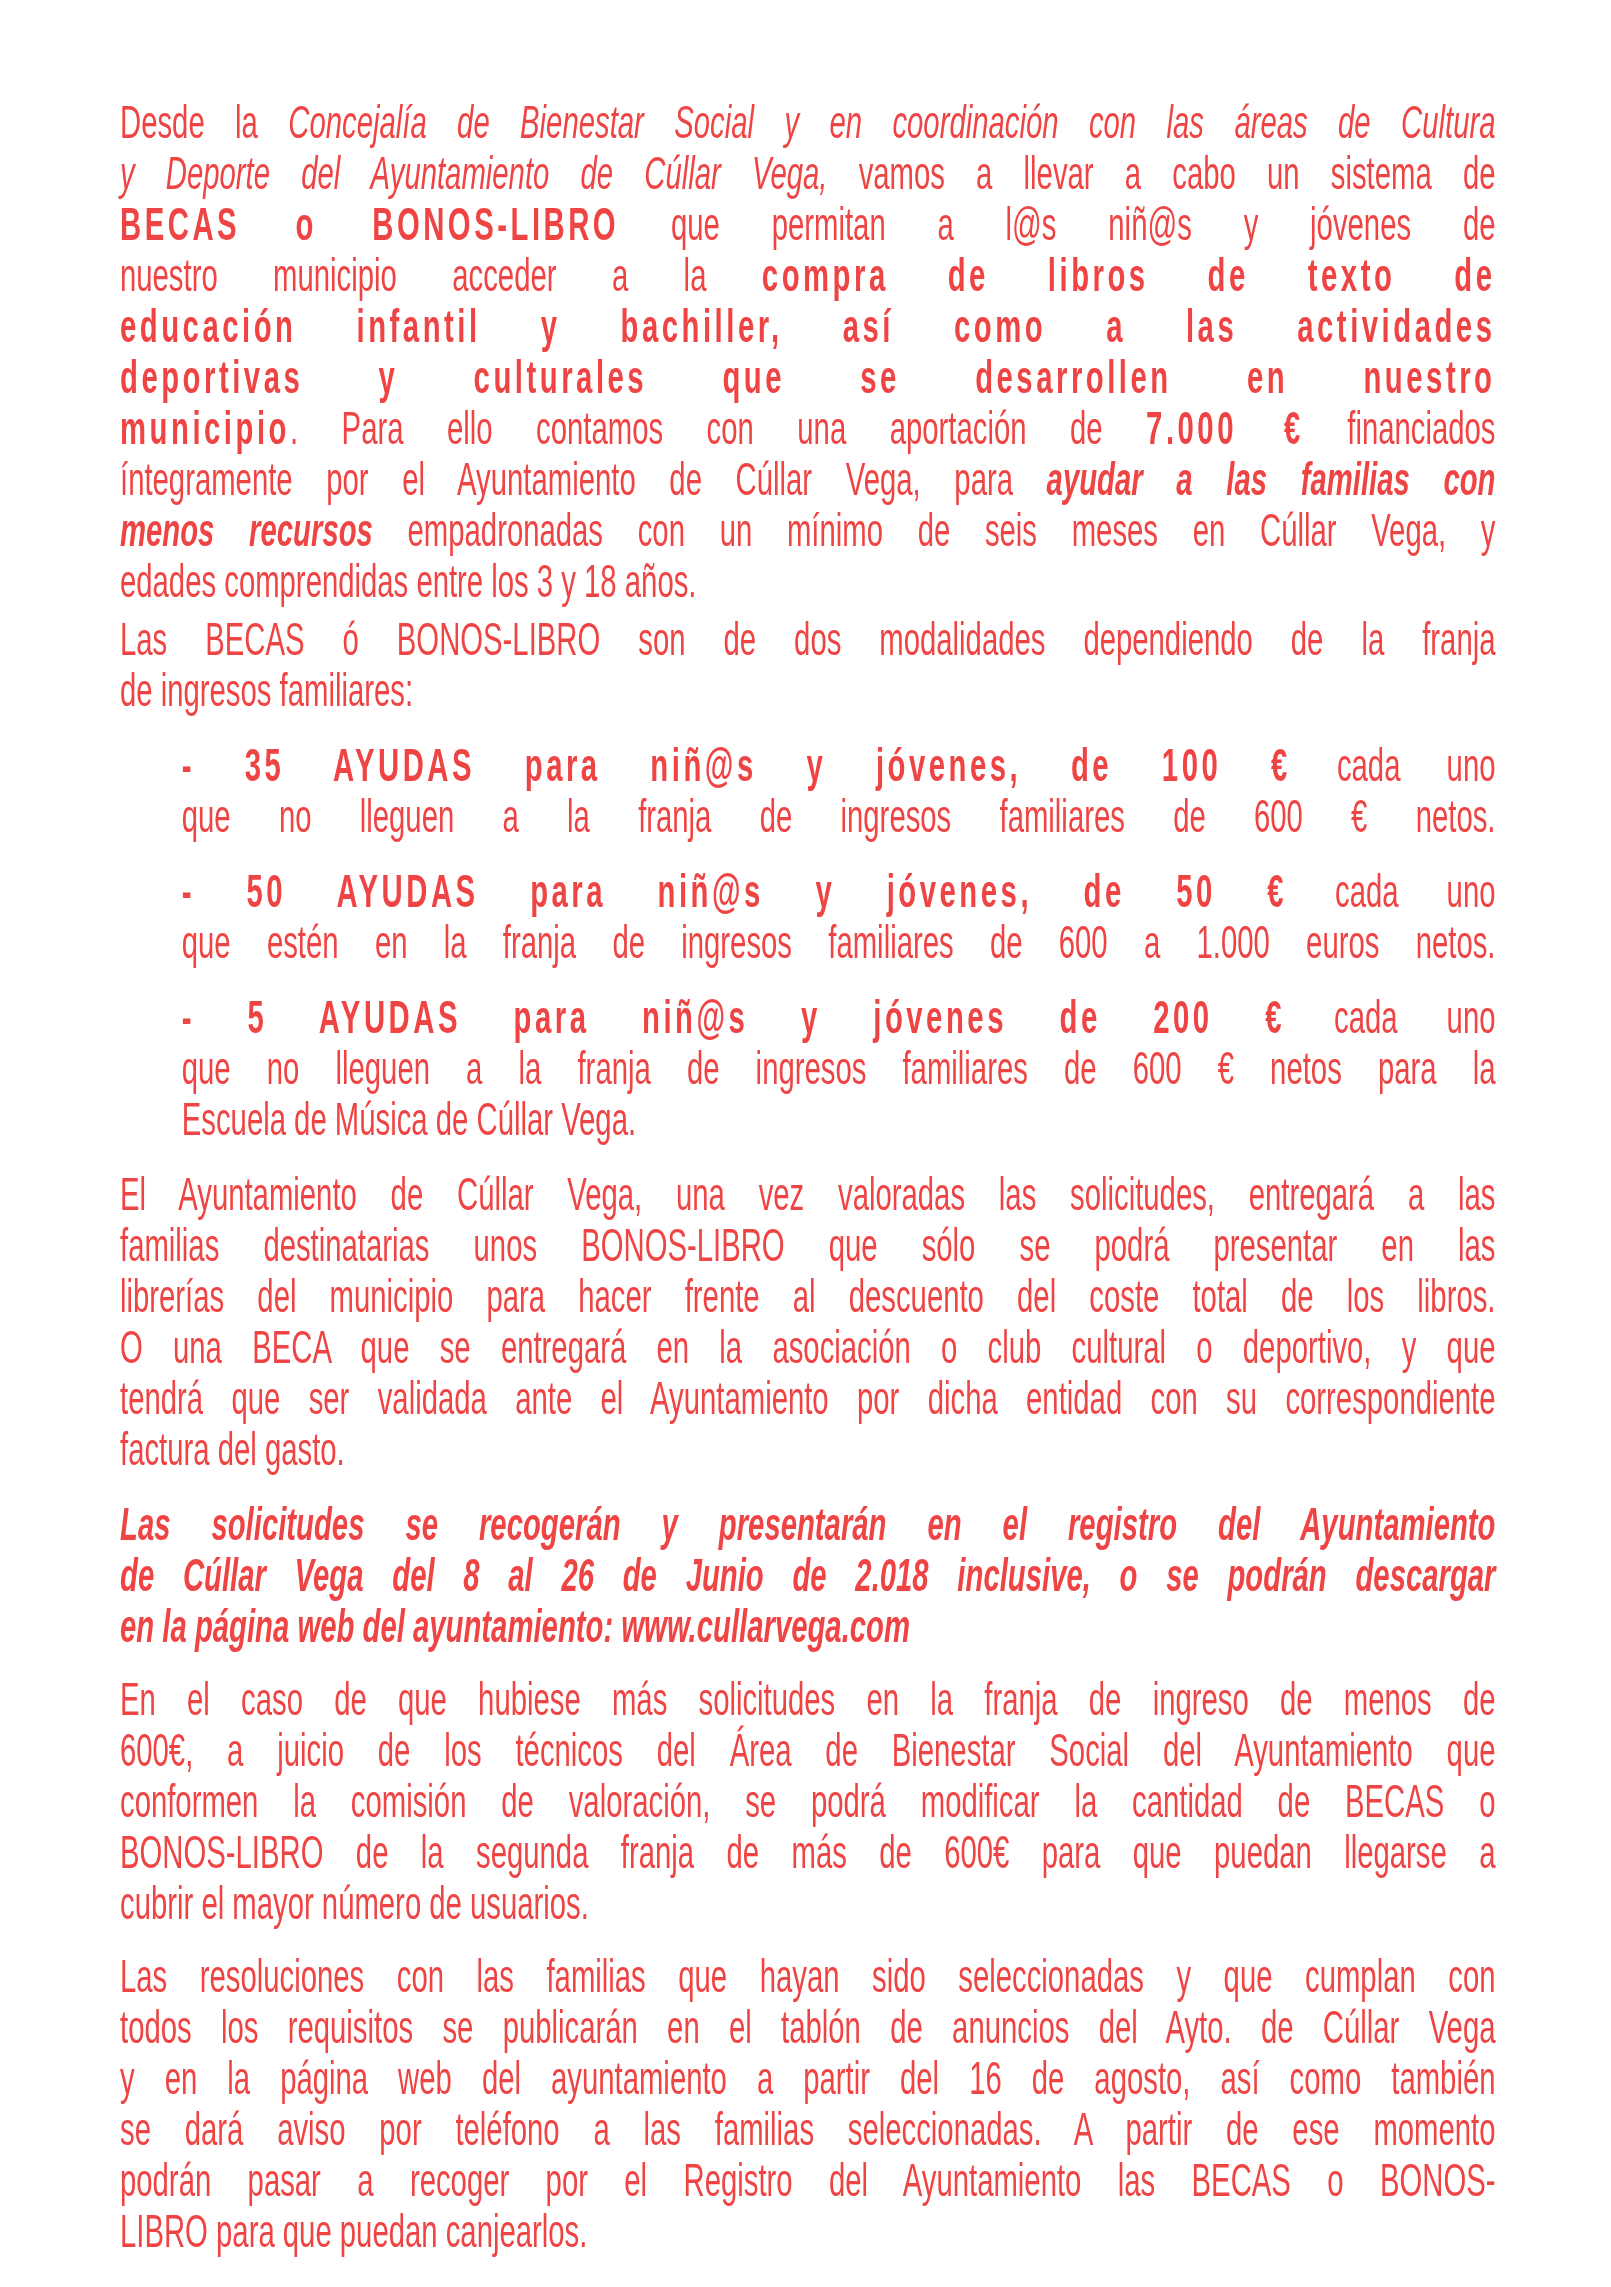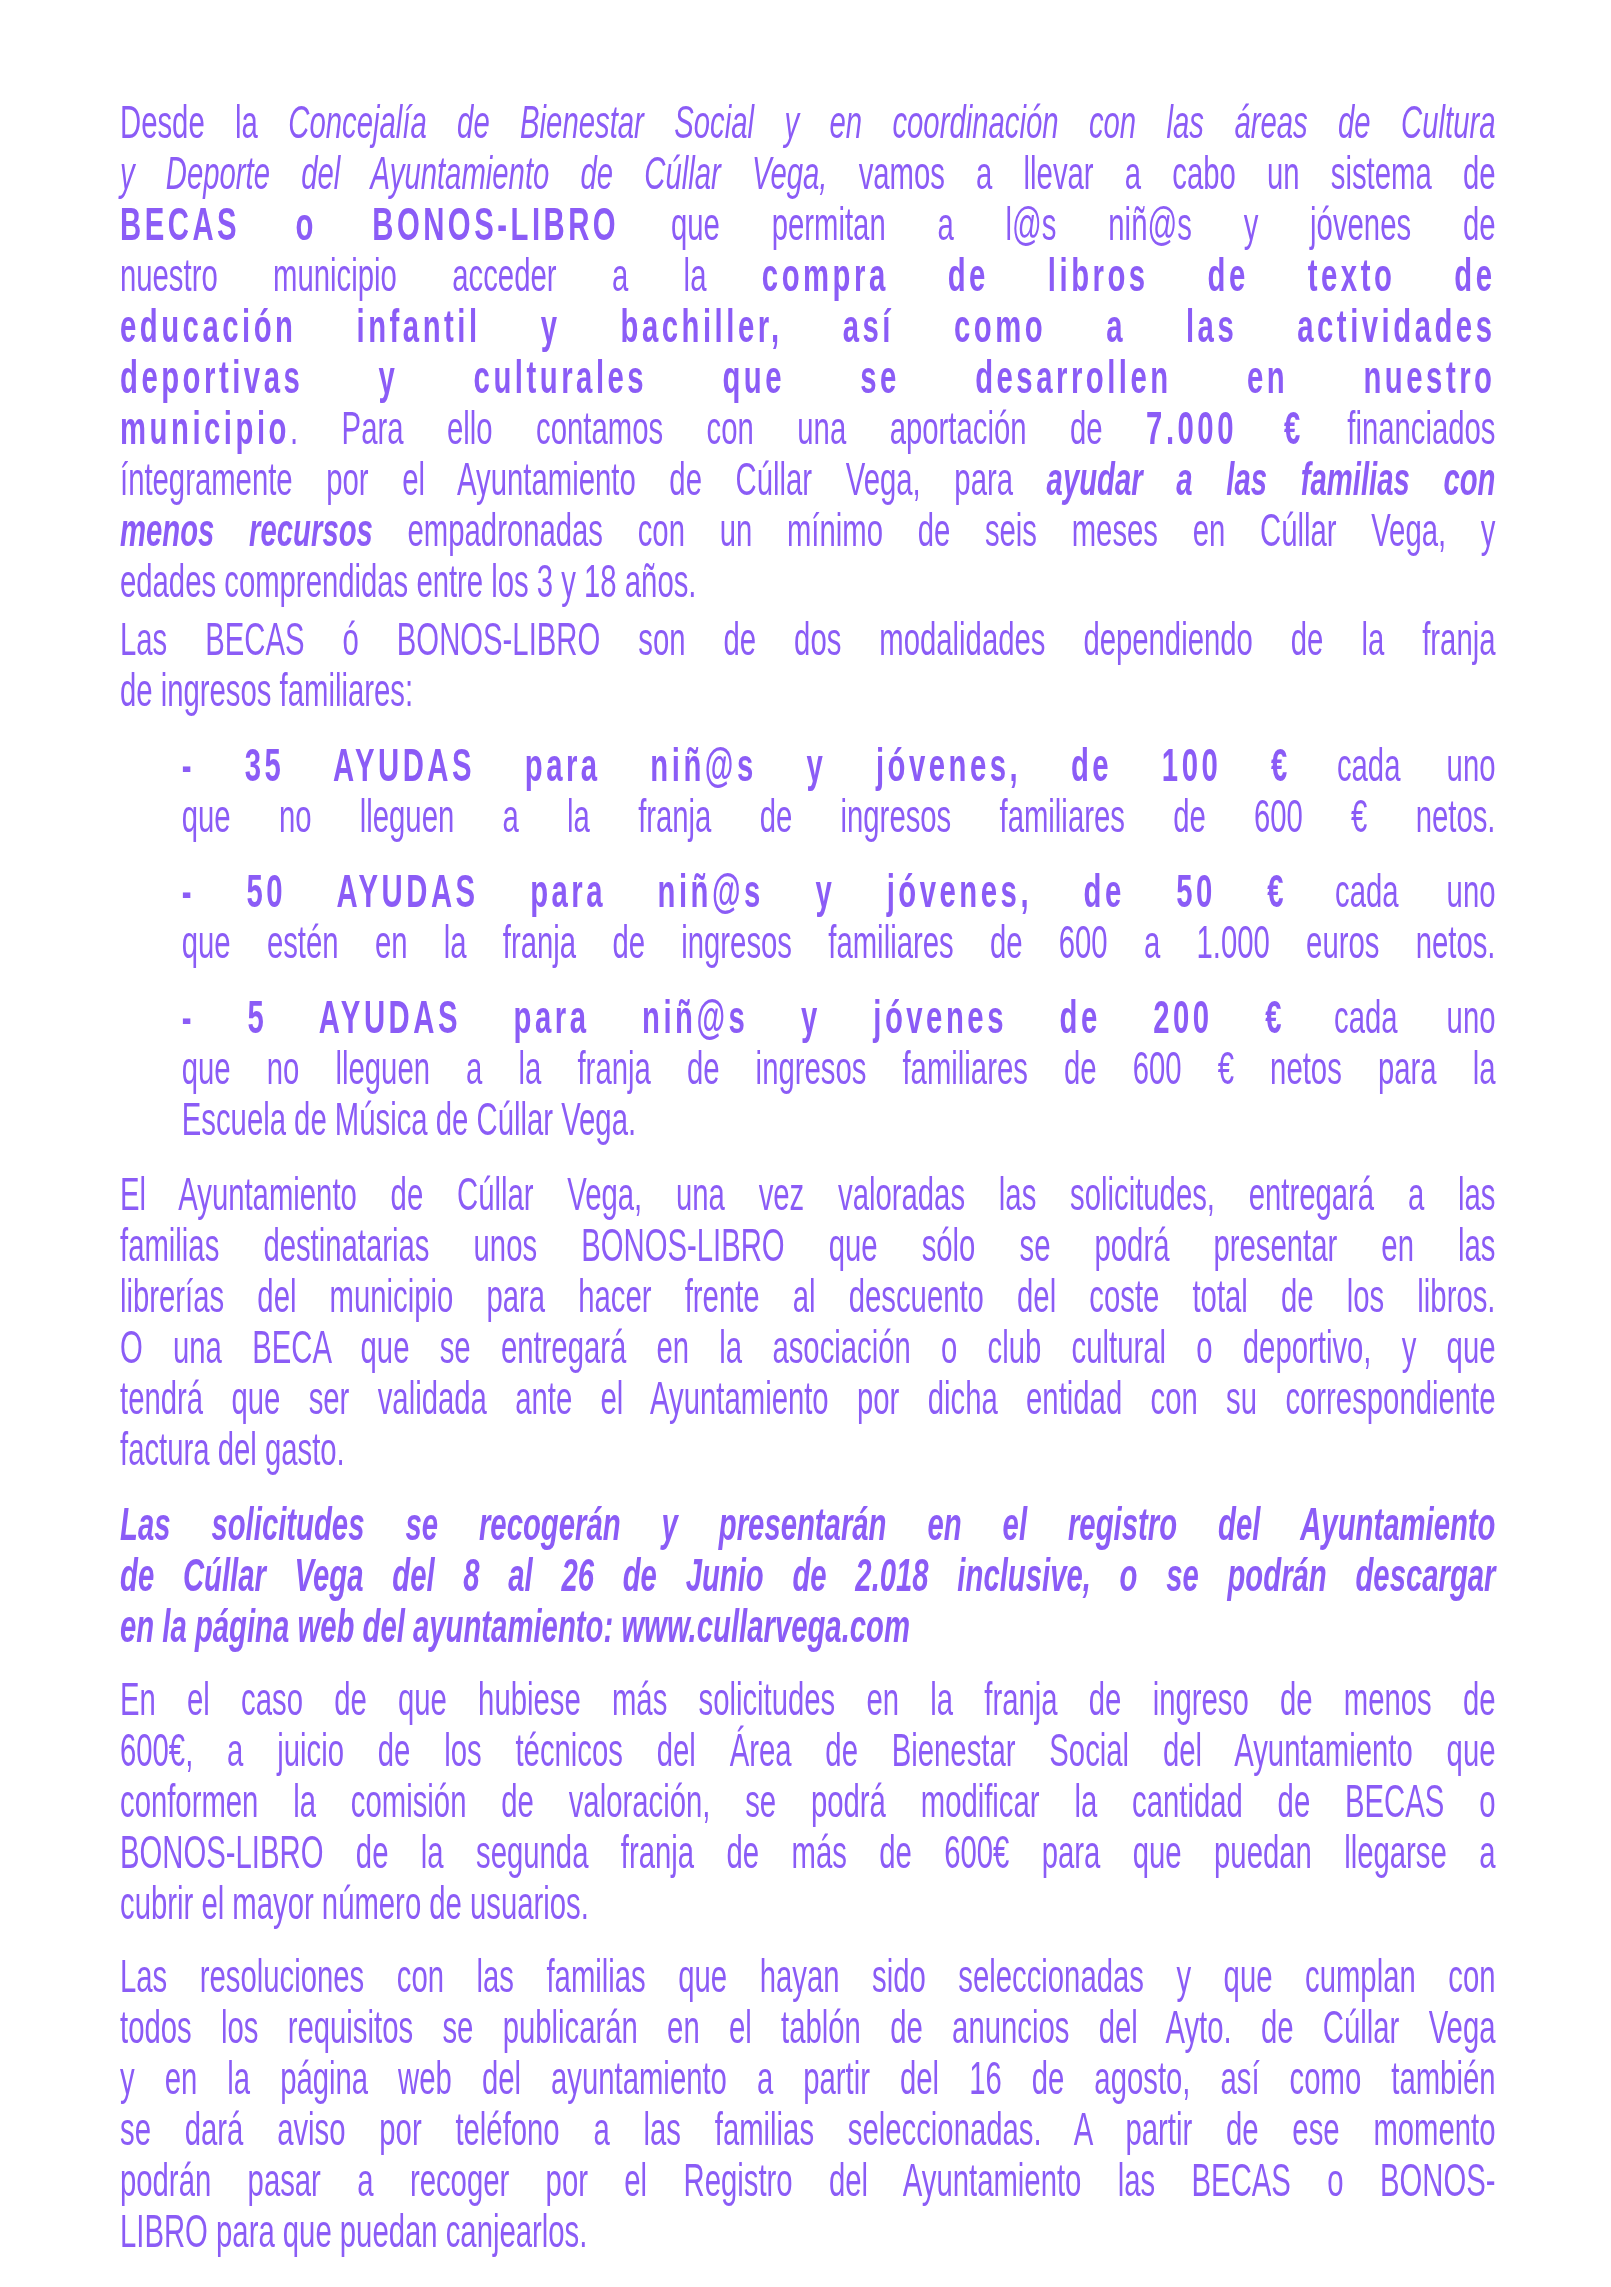--- a/index.html
+++ b/index.html
@@ -7,21 +7,21 @@
     padding: 0;
     background: #ffffff;
   }
   .page {
     position: relative;
     width: 1611px;
     height: 2288px;
     background: #ffffff;
     overflow: hidden;
     font-family: "Liberation Sans", "DejaVu Sans", sans-serif;
-    color: #8b5cf6;
+    color: #ef4444;
   }
   
   .content {
     position: absolute;
     left: 120px;
     top: 97px;
     width: 2160px;
     transform: scaleX(0.6368);
     transform-origin: 0 0;
     font-size: 46px;

